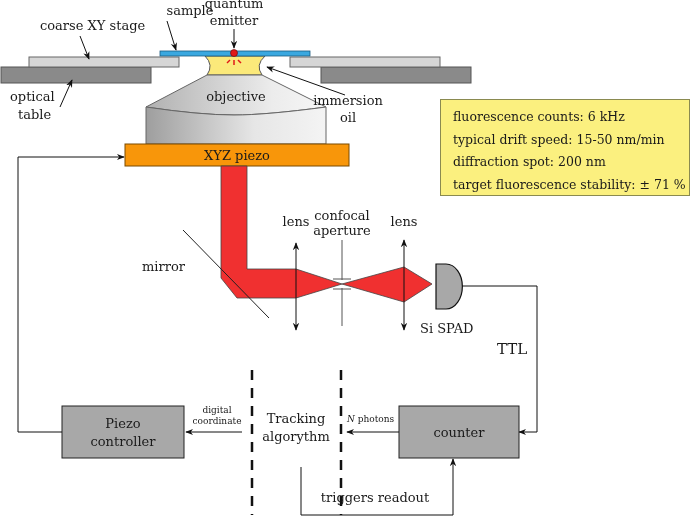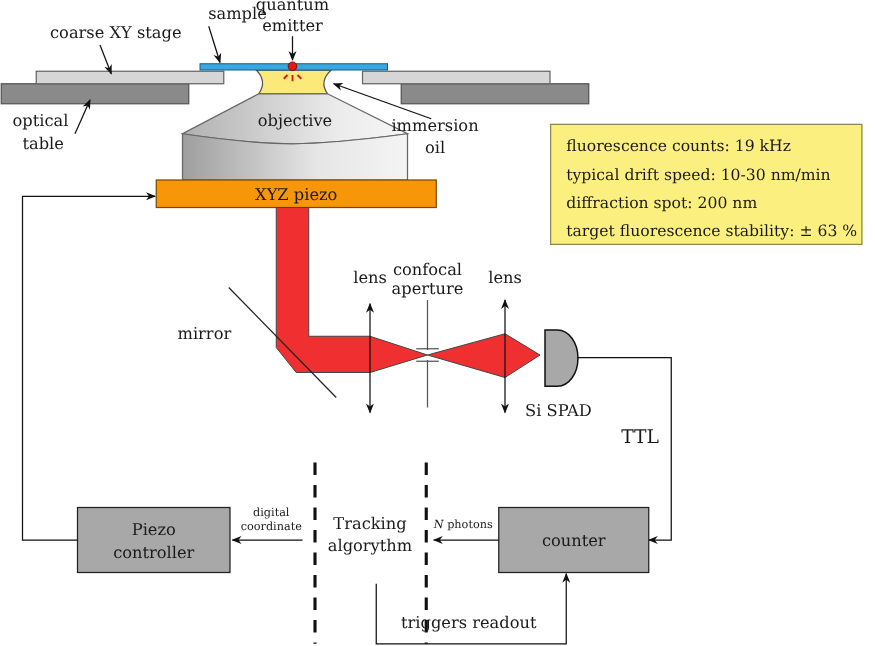--- a/index.html
+++ b/index.html
@@ -118,18 +118,18 @@
   <text class="lbl" x="10" y="101" font-size="13">optical</text>
   <text class="lbl" x="18" y="119" font-size="13">table</text>
   <line x1="60" y1="107" x2="72" y2="80" stroke="#111" stroke-width="1" marker-end="url(#arr)"></line>
 
   <text class="lbl" x="348" y="105" font-size="13" text-anchor="middle">immersion</text>
   <text class="lbl" x="348" y="122" font-size="13" text-anchor="middle">oil</text>
   <line x1="345" y1="95" x2="267" y2="67" stroke="#111" stroke-width="1" marker-end="url(#arr)"></line>
 </svg>
 
 <div class="infobox">
-  <div>fluorescence counts: 19 kHz</div>
-  <div>typical drift speed: 10-30 nm/min</div>
+  <div>fluorescence counts: 6 kHz</div>
+  <div>typical drift speed: 15-50 nm/min</div>
   <div>diffraction spot: 200 nm</div>
-  <div>target fluorescence stability: ± 63 %</div>
+  <div>target fluorescence stability: ± 71 %</div>
 </div>
 </div>
 
 </body></html>

